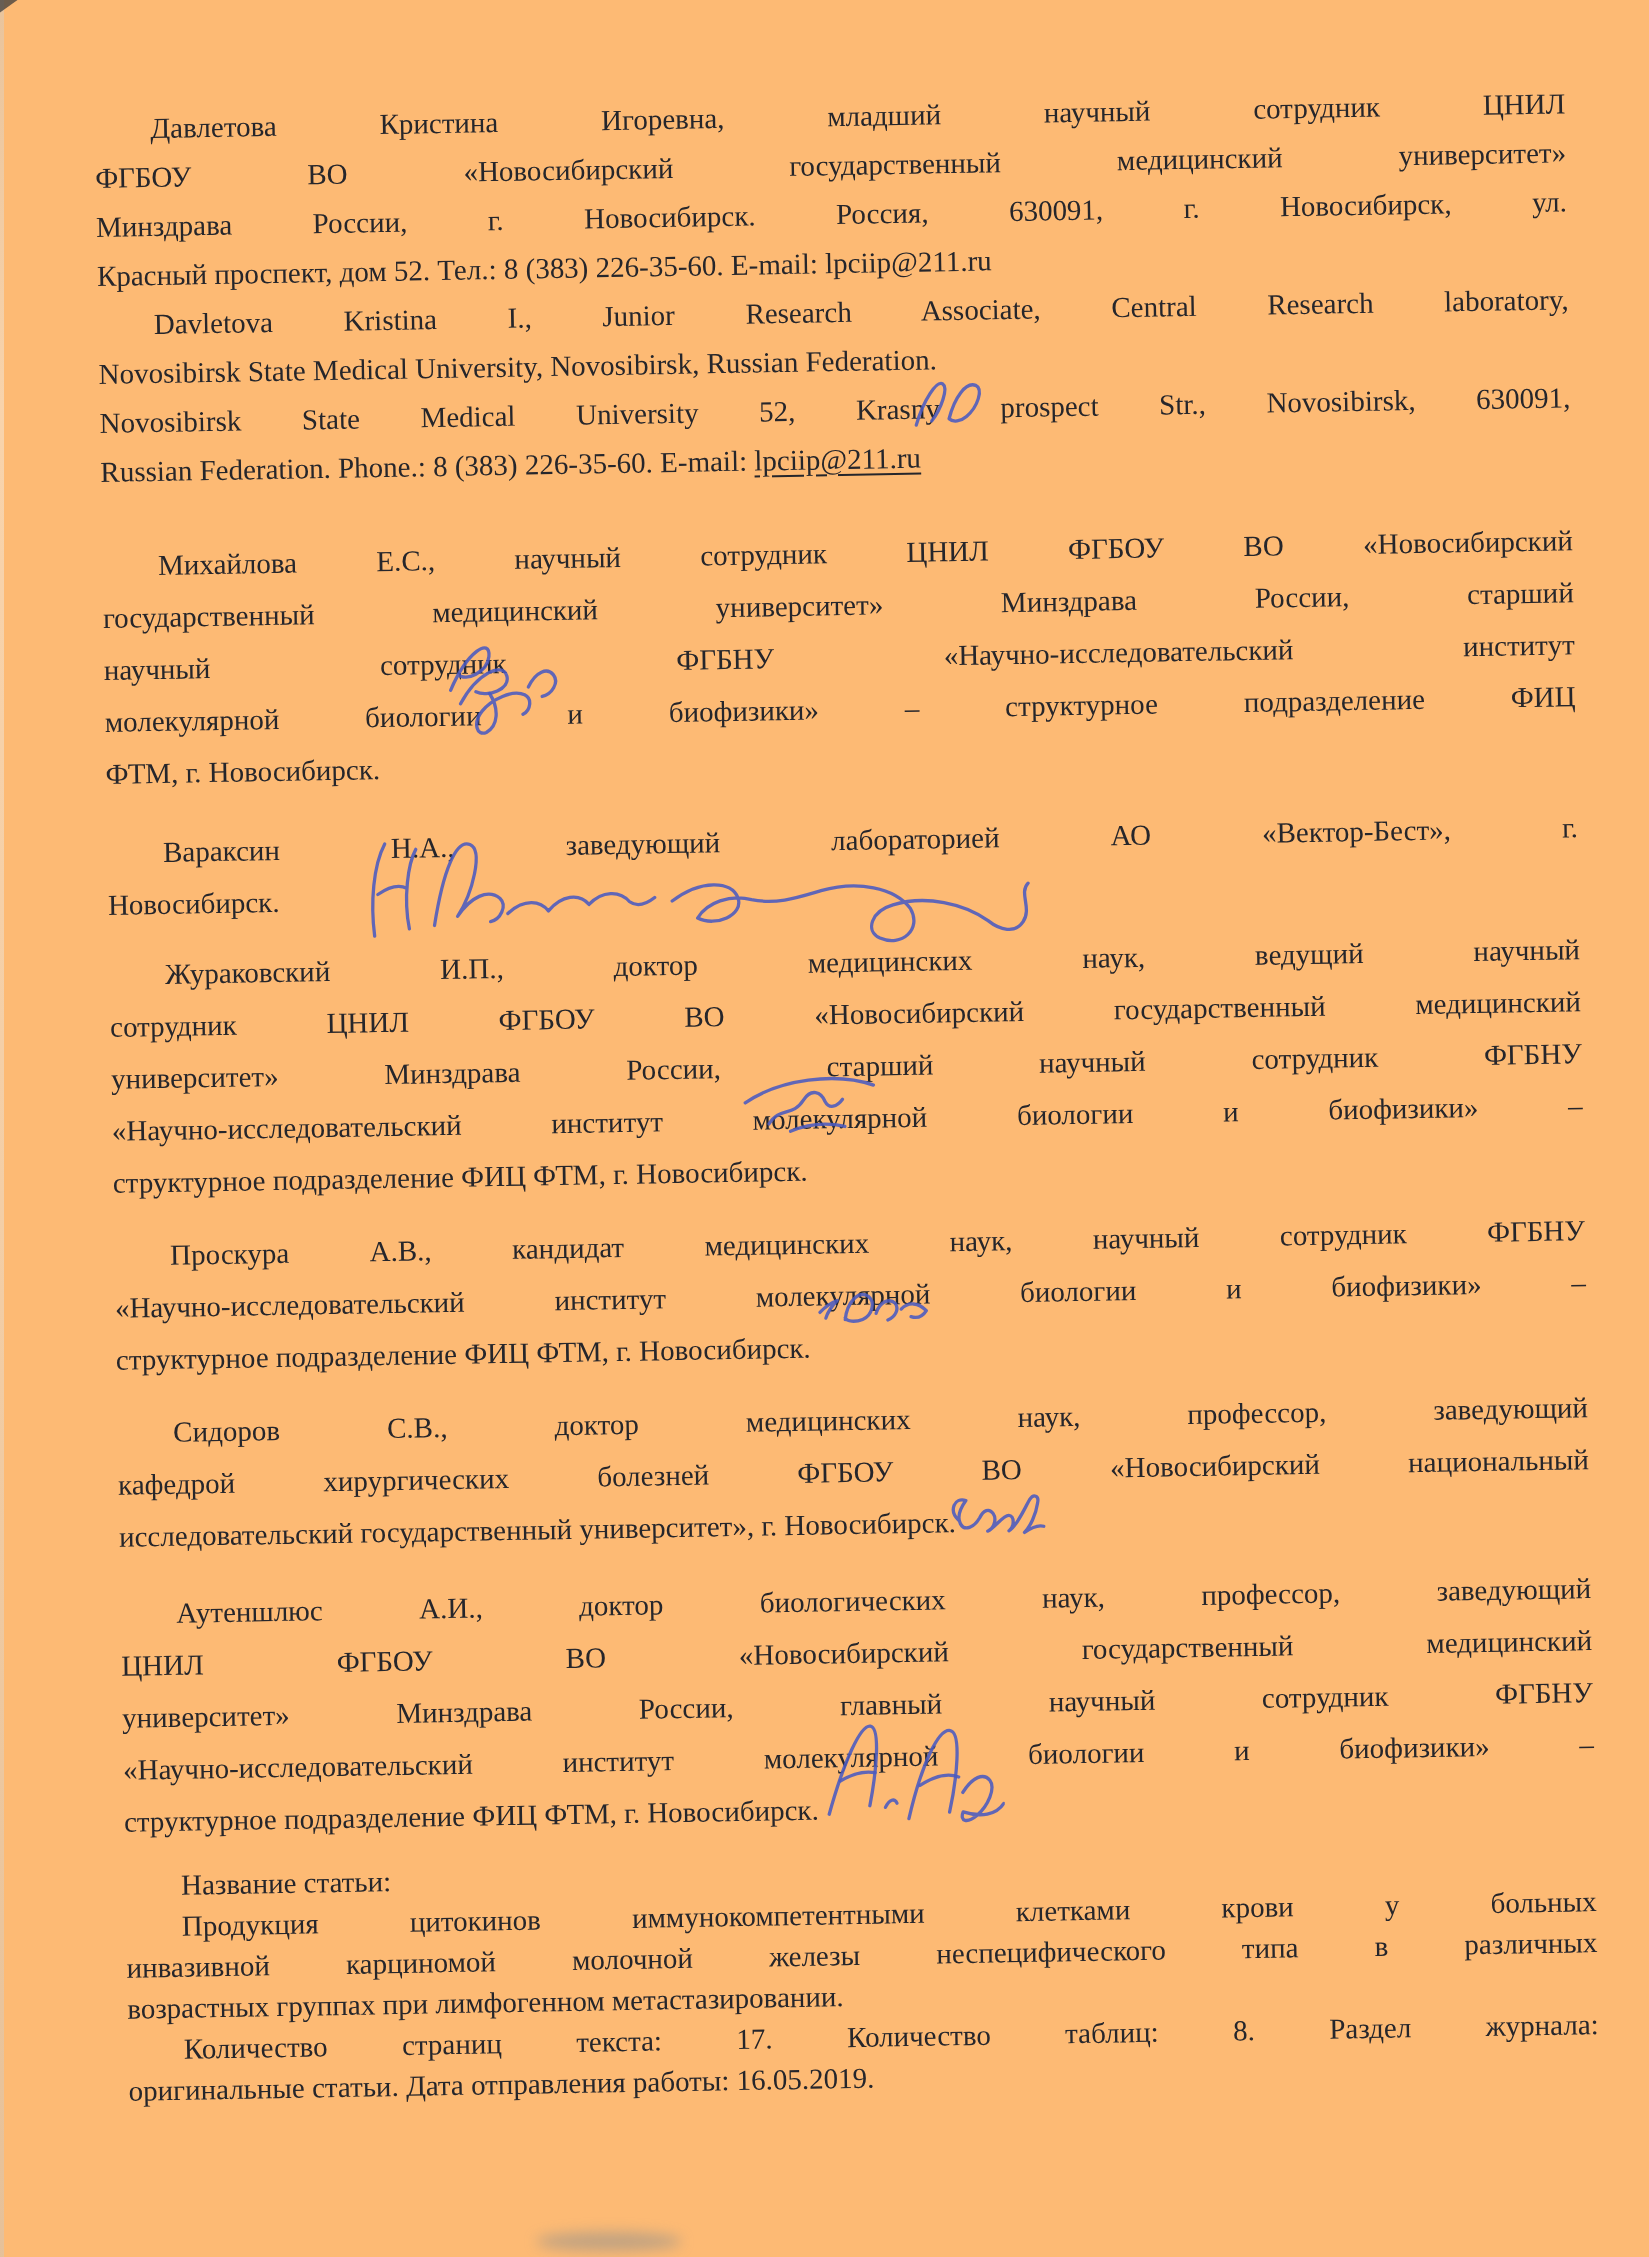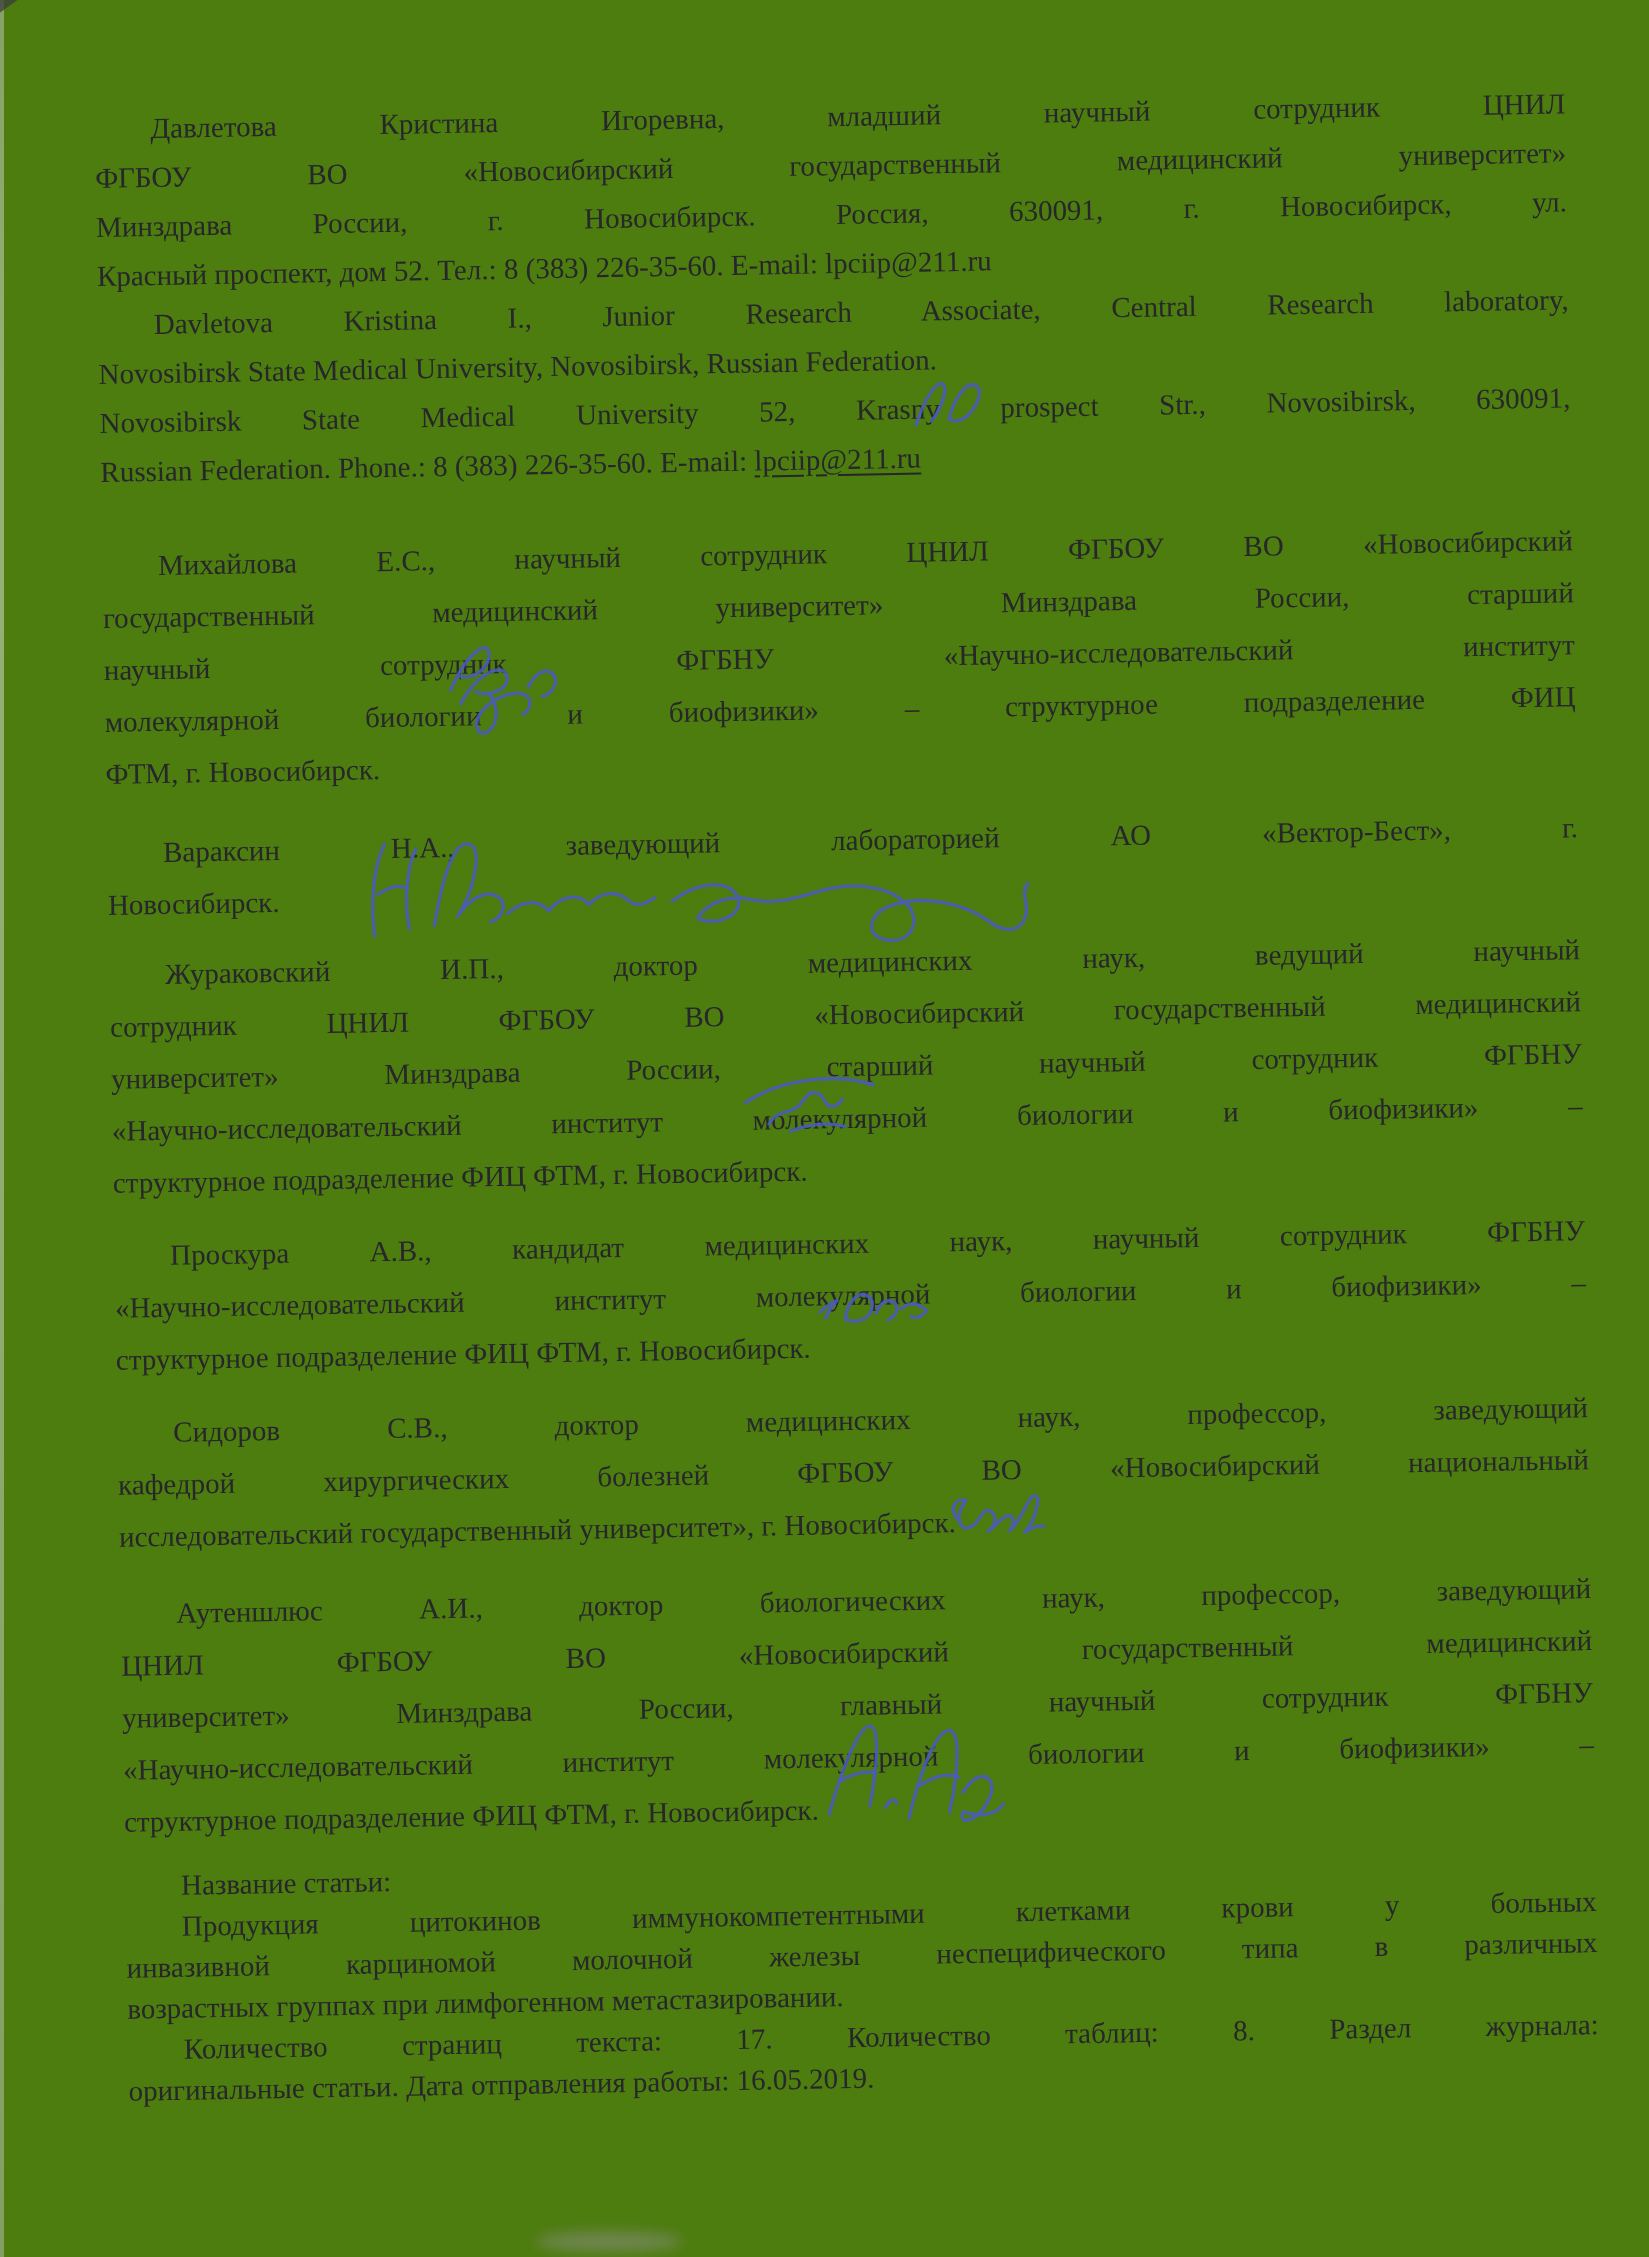--- a/index.html
+++ b/index.html
@@ -1,16 +1,16 @@
 <!DOCTYPE html>
 <html lang="ru"><head>
 <meta charset="utf-8">
 <style>
   html,body{margin:0;padding:0;background:#e9e9e7;}
-  #page{position:relative;width:1650px;height:2257px;background:#4d7c0f;overflow:hidden;
+  #page{position:relative;width:1650px;height:2257px;background:#fdba74;overflow:hidden;
         font-family:"Liberation Serif","DejaVu Serif",serif;color:#26262b;}
   #sheet{position:absolute;left:94px;top:105px;width:1471px;
          transform:rotate(-1deg);transform-origin:0 0;
          font-size:29px;}
   .para{position:relative;}
   .sp1{line-height:49px;}
   .sp2{line-height:52px;}
   .sp3{line-height:41px;}
   .p3{margin-top:43px;}
   .p4{margin-top:27px;}

